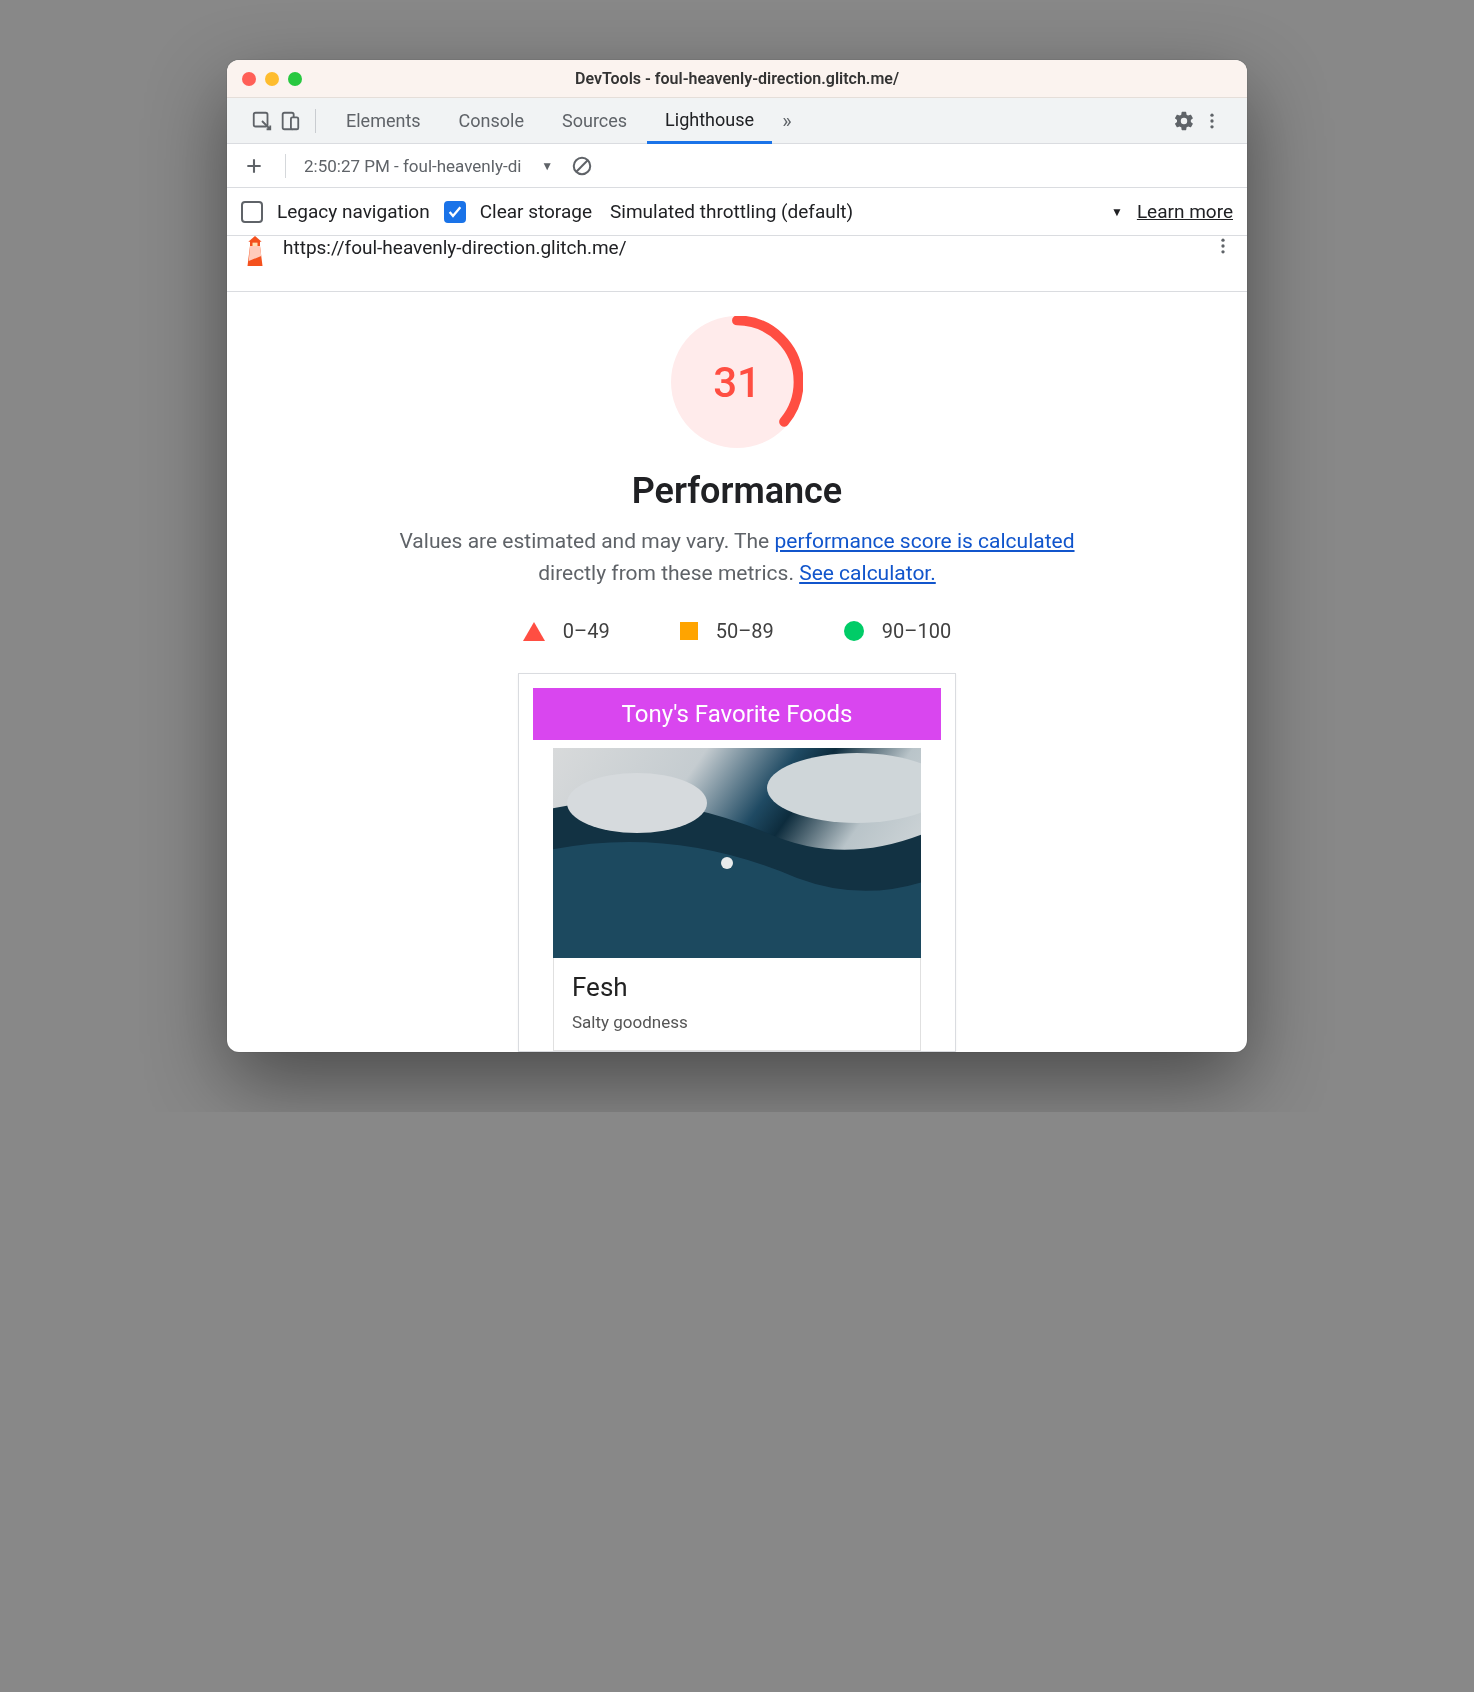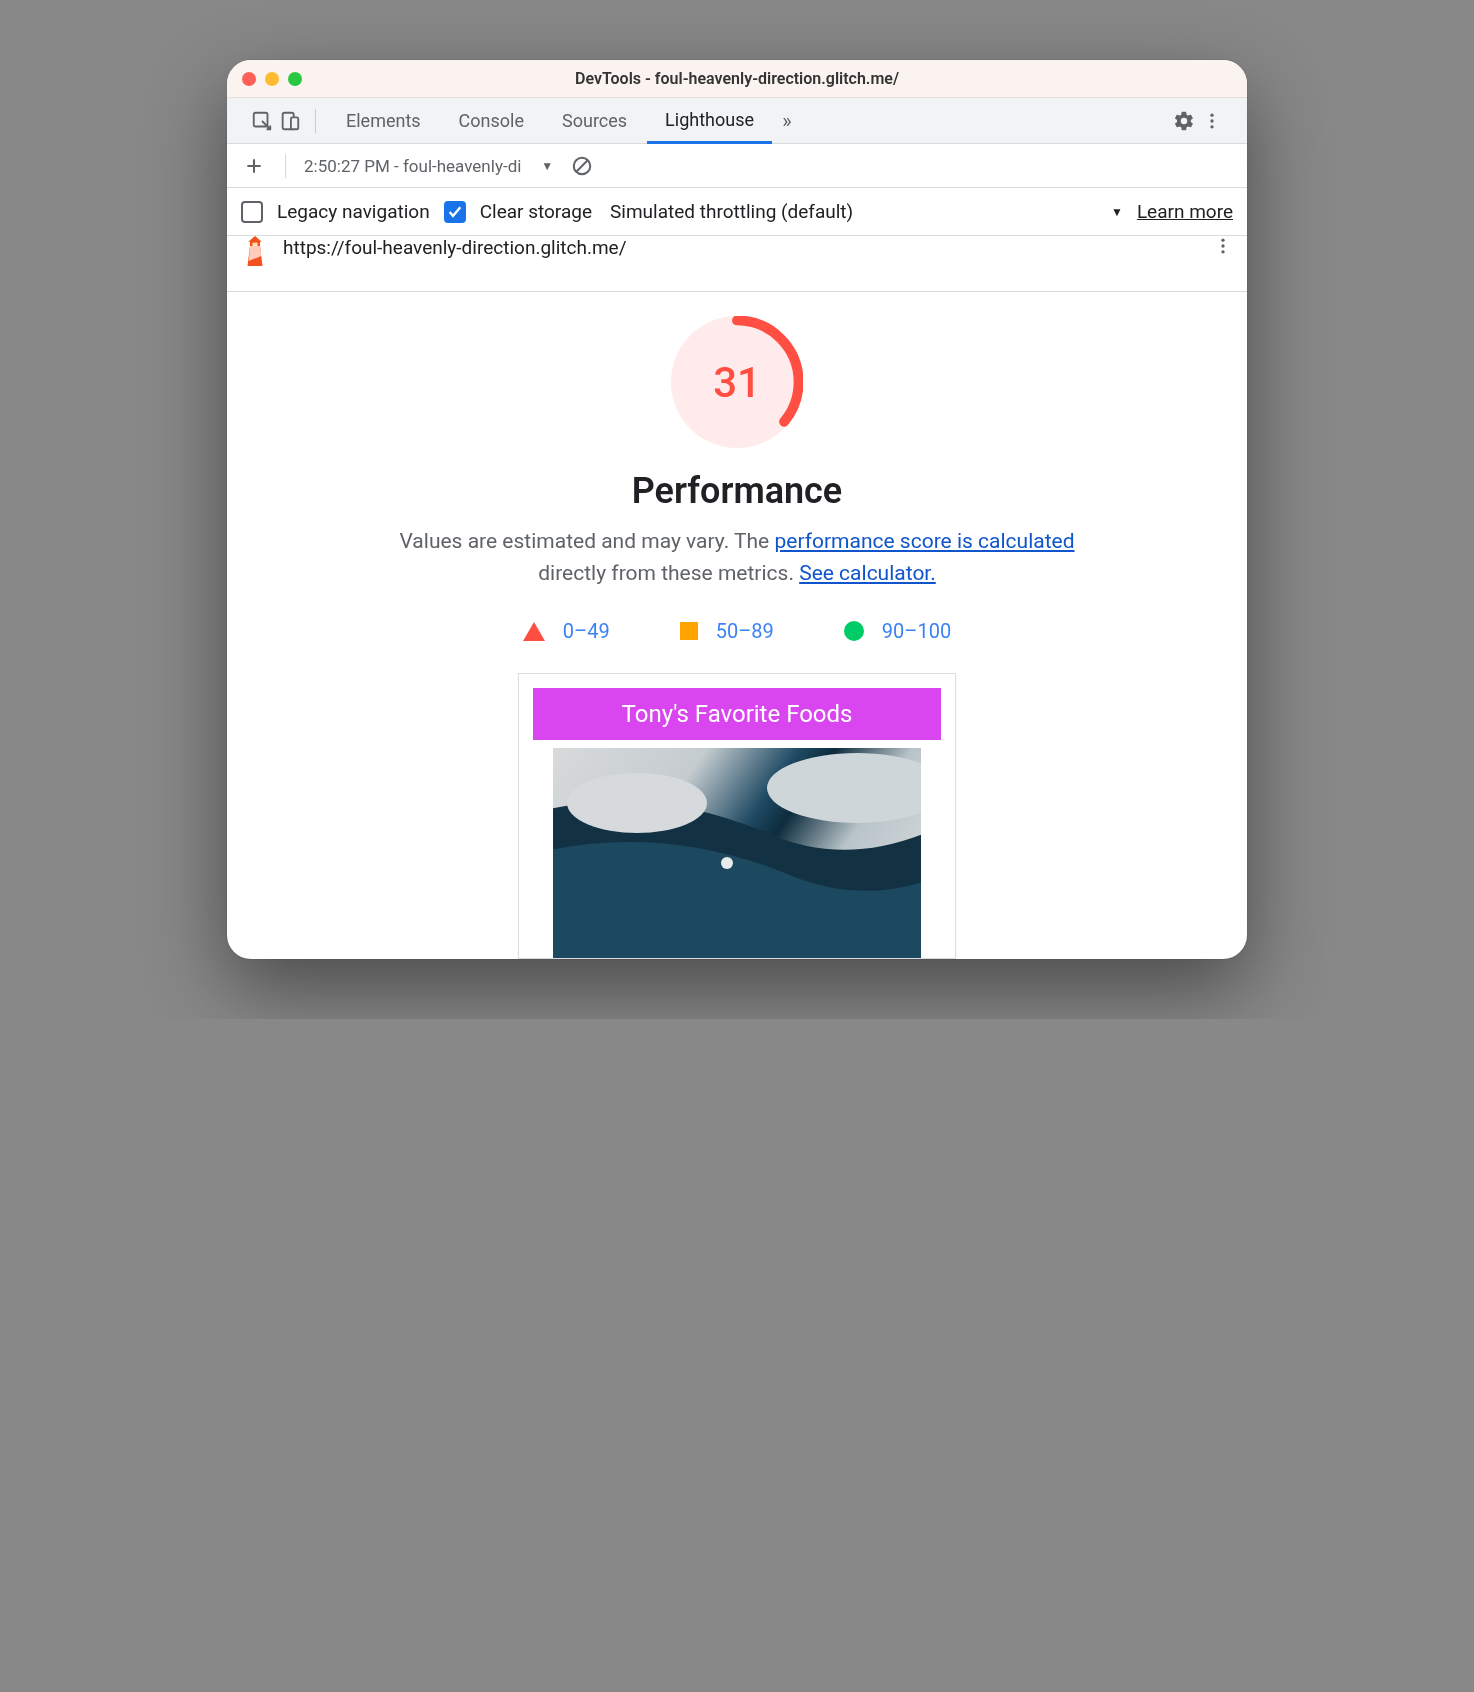--- a/index.html
+++ b/index.html
@@ -22,21 +22,21 @@
     font-family: -apple-system, BlinkMacSystemFont, "Segoe UI", Roboto, Helvetica, Arial, sans-serif;
     background: #888;
     display: flex;
     justify-content: center;
     align-items: flex-start;
     padding: 60px 0;
   }
   .window {
     width: 1020px;
     background: #fff;
-    border-radius: 24px;
+    border-radius: 12px;
     box-shadow: 0 30px 80px rgba(0,0,0,0.45), 0 0 0 1px rgba(0,0,0,0.05);
     overflow: hidden;
   }
   
   .titlebar {
     height: 38px;
     background: #fbf3ef;
     display:flex; align-items:center;
     position: relative;
     border-bottom: 1px solid #e5ded9;
@@ -73,21 +73,21 @@
   
   .report{padding:24px 24px 0;text-align:center;color:#202124;}
   .gauge-wrap{display:flex;justify-content:center;}
   .gauge{position:relative;width:132px;height:132px;}
   .gauge-bg{position:absolute;inset:0;border-radius:50%;background:var(--fail-bg);}
   .gauge svg{position:absolute;inset:0;}
   .gauge-num{position:absolute;inset:0;display:flex;align-items:center;justify-content:center;font-size:42px;font-weight:500;color:var(--fail-red);}
   .report h1{font-size:36px;font-weight:600;margin:22px 0 14px;}
   .desc{font-size:21px;color:#5f6368;max-width:760px;margin:0 auto;line-height:1.5;}
   .desc a{color:var(--link-blue);text-decoration:underline;}
-  .legend{display:flex;justify-content:center;gap:70px;margin:30px 0 30px;font-size:20px;color:#3b82f6;}
+  .legend{display:flex;justify-content:center;gap:70px;margin:30px 0 30px;font-size:20px;color:#404040;}
   .legend .item{display:flex;align-items:center;gap:18px;}
   .tri-red{width:0;height:0;border-left:11px solid transparent;border-right:11px solid transparent;border-bottom:19px solid var(--fail-red);}
   .sq-or{width:18px;height:18px;background:var(--avg-orange);}
   .circ-gr{width:20px;height:20px;border-radius:50%;background:var(--pass-green);}
   
   .shot-outer{display:flex;justify-content:center;padding-bottom:0;}
   .shot{width:438px;border:1px solid #dadce0;background:#fff;padding:14px 14px 0;box-shadow:0 1px 2px rgba(0,0,0,.06);}
   .shot-header{background:#d946ef;color:#fff;font-size:24px;font-weight:400;padding:12px 16px;}
   .shot-img{height:210px;margin:8px 20px 0;}
   .fish{width:100%;height:100%;background:linear-gradient(125deg,#d8dadb 0%,#c5ccd0 30%,#1f4a63 48%,#0d2c3d 55%,#b9c4c9 70%,#e2e4e5 100%);position:relative;overflow:hidden;}
@@ -243,17 +243,21 @@
           <div class="fish">
             <svg width="100%" height="100%" viewBox="0 0 400 210" preserveAspectRatio="xMidYMid slice">
               <path d="M-20 70 Q100 30 230 85 Q320 125 420 70 L420 210 L-20 210 Z" fill="#123243"></path>
               <path d="M-20 110 Q120 70 260 130 Q340 160 420 120 L420 210 L-20 210 Z" fill="#1e4b63" opacity="0.9"></path>
               <ellipse cx="100" cy="55" rx="70" ry="30" fill="#d6dadd"></ellipse>
               <ellipse cx="320" cy="40" rx="90" ry="35" fill="#cfd6d9"></ellipse>
               <circle cx="190" cy="115" r="6" fill="#e8ebec"></circle>
             </svg>
           </div>
         </div>
+        <div class="shot-card">
+          <div class="ftitle">Fesh</div>
+          <div class="fsub">Salty goodness</div>
+        </div>
       </div>
     </div>
   </div>
 
 </div>
 
 </body></html>

